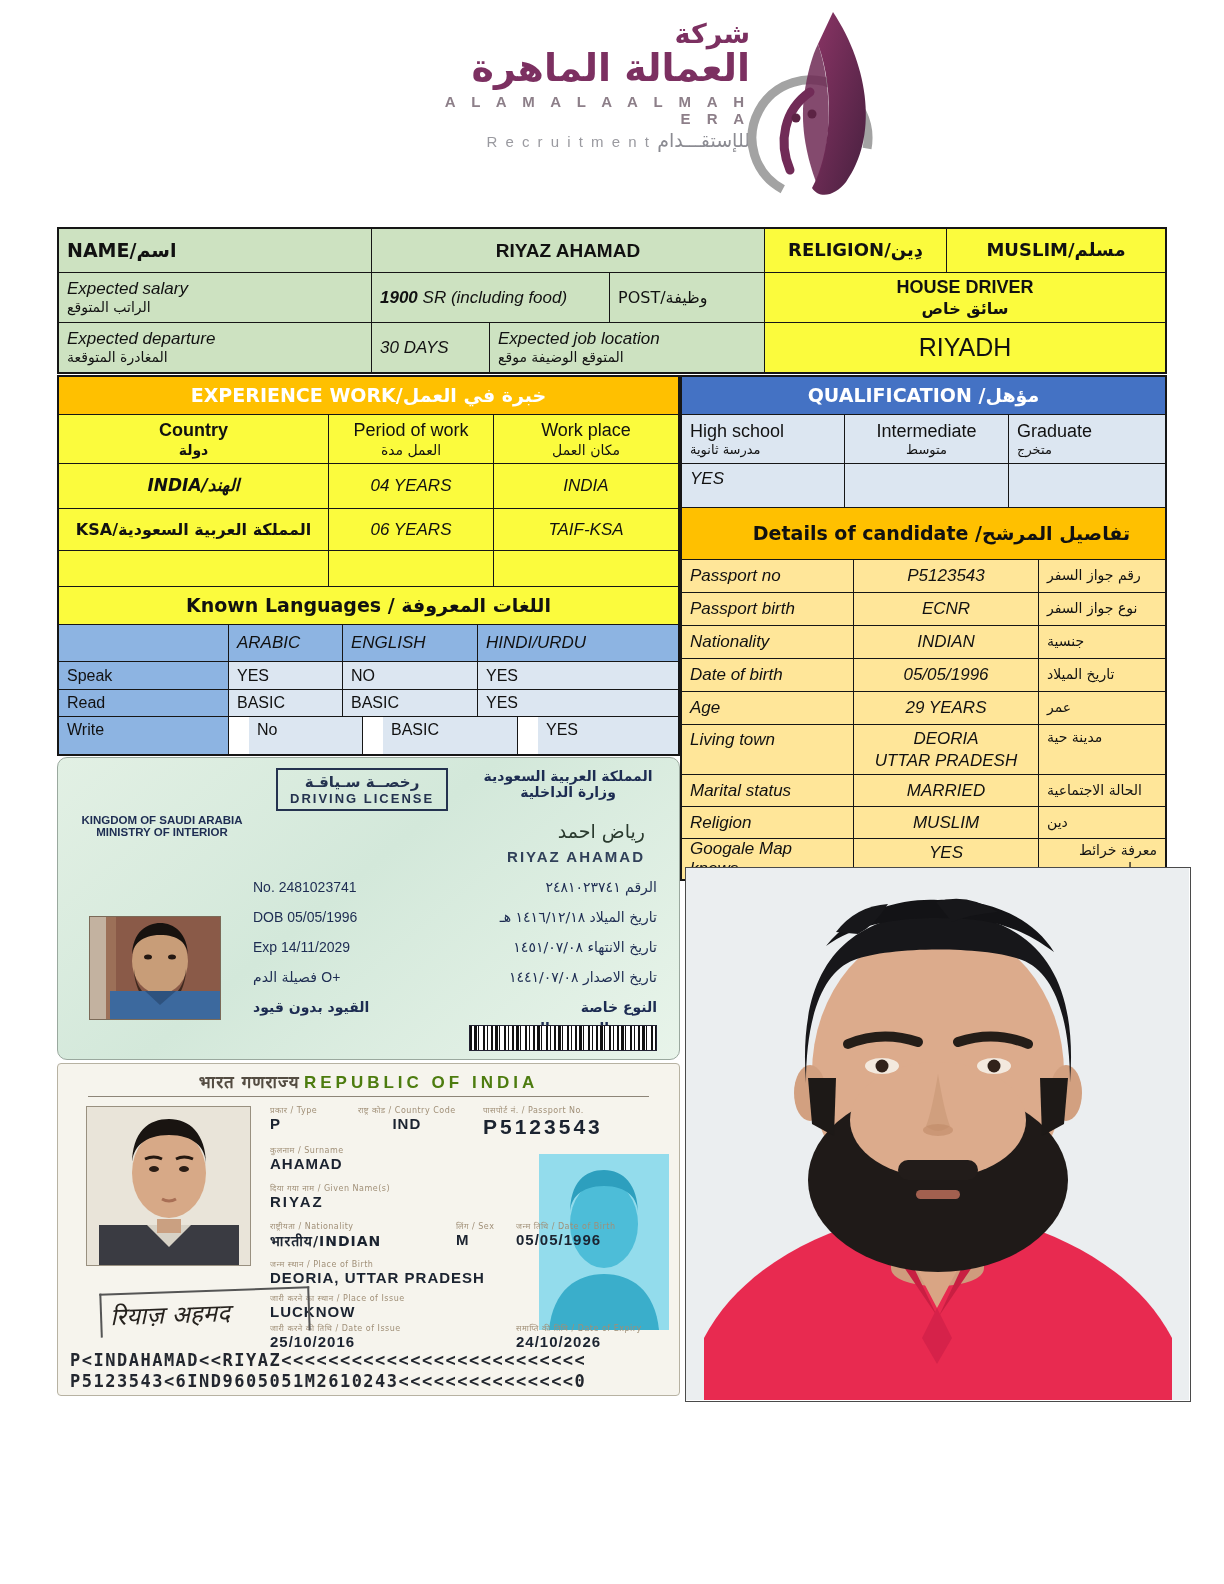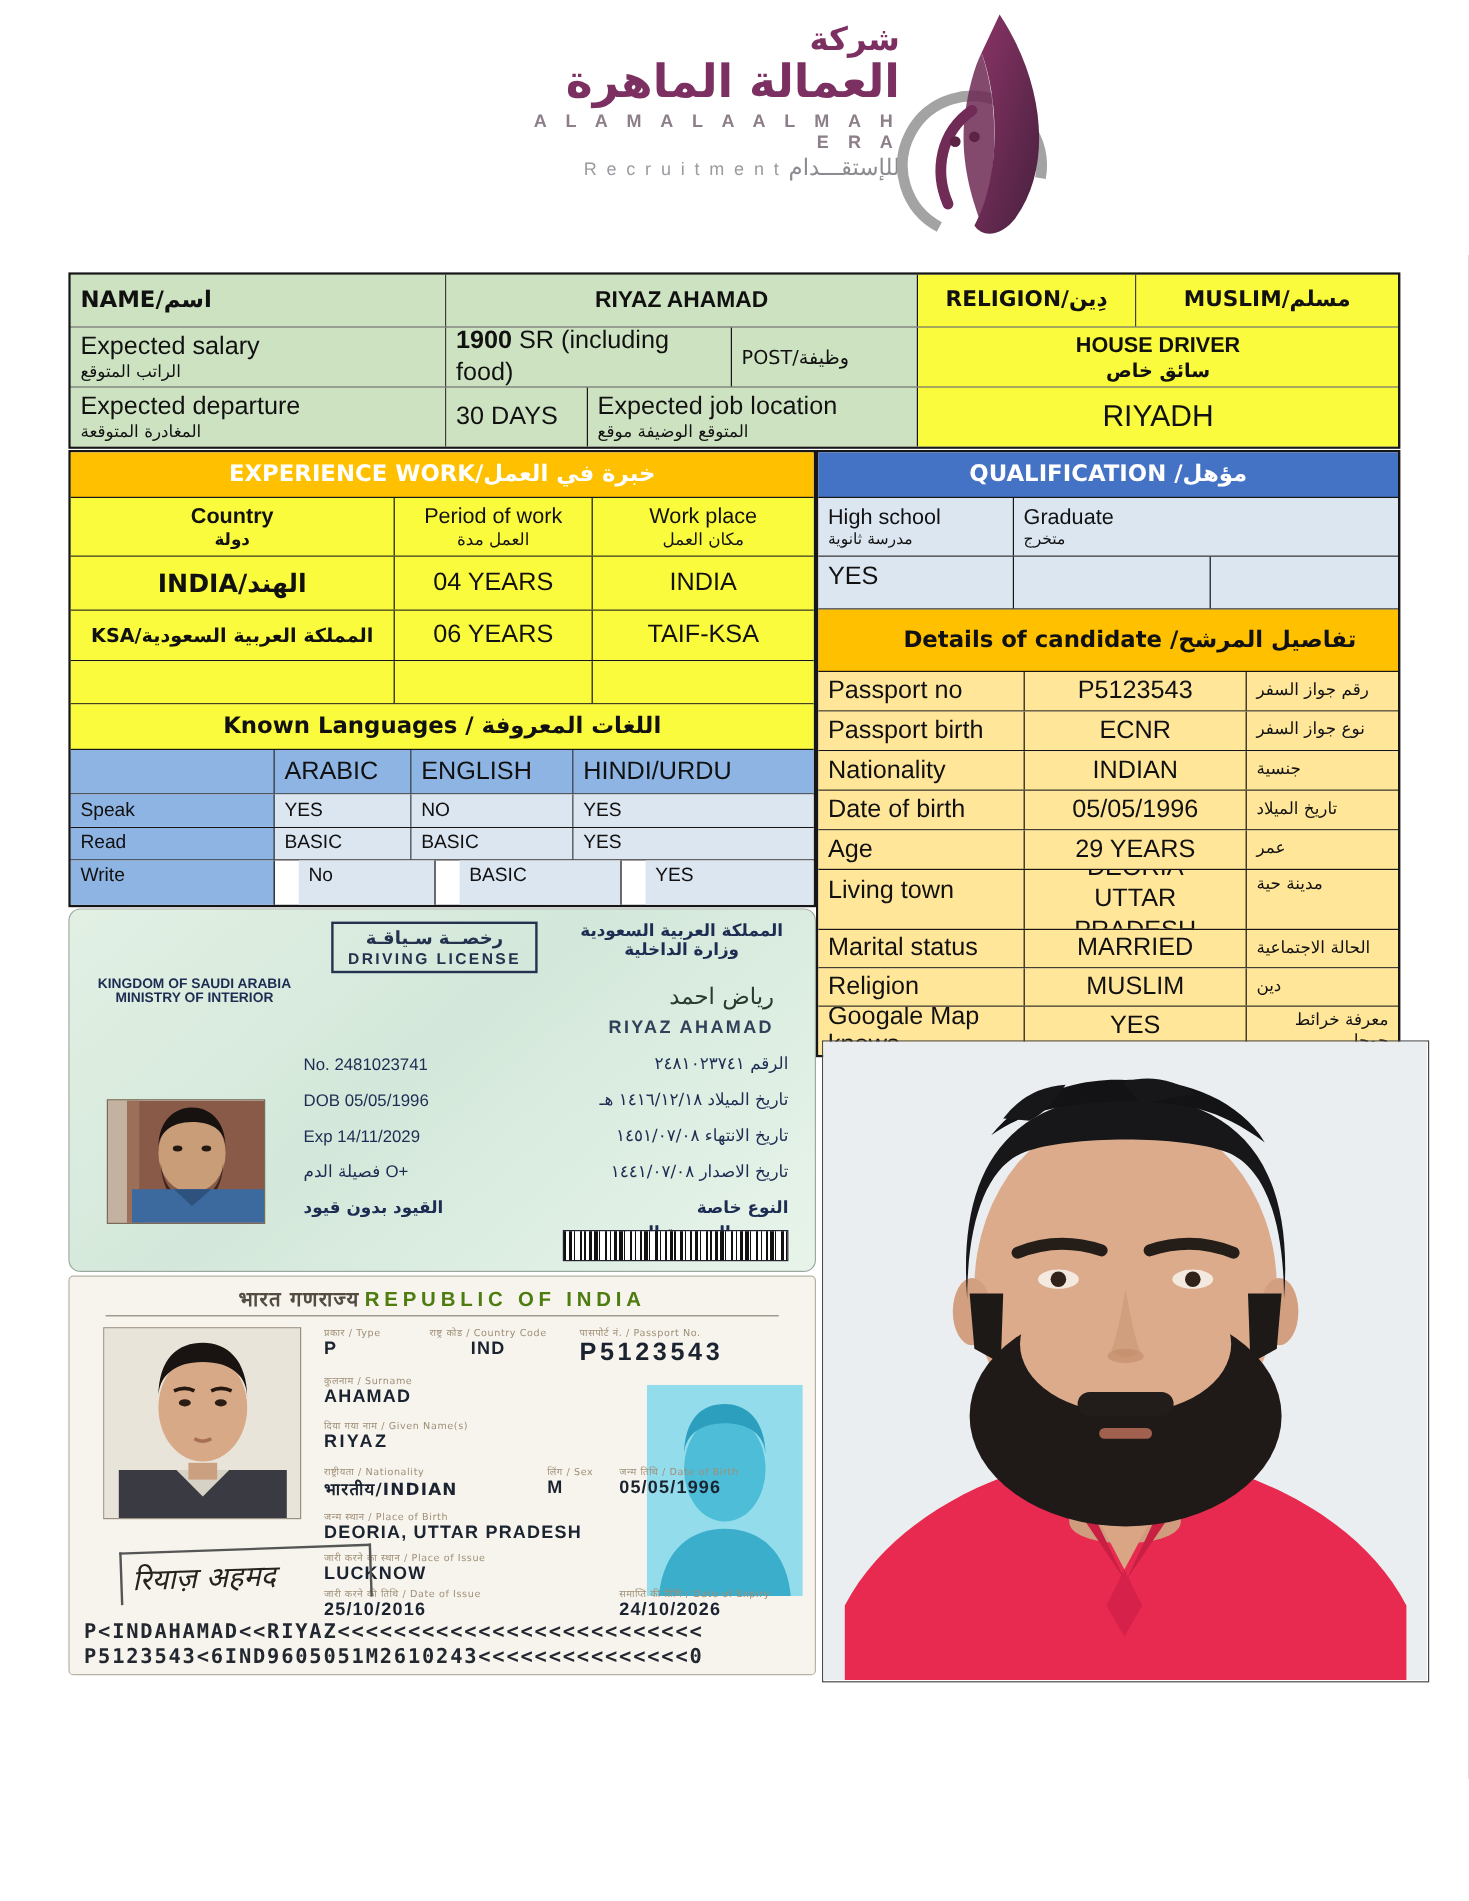--- a/index.html
+++ b/index.html
@@ -24,21 +24,21 @@
 
   .bg-green { background:#cde2c1; }
   .bg-yellow { background:#fbfb3d; }
   .bg-orange { background:#ffc000; }
   .bg-blue  { background:#4472c4; }
   .bg-lblue { background:#dce6f1; }
   .bg-mblue { background:#8db4e2; }
   .bg-tan   { background:#ffe699; }
 
   .fs14 { font-size:14px; } .fs15 { font-size:15px; } .fs16 { font-size:16px; }
-  .fs17 { font-size:21px; } .fs18 { font-size:18px; } .fs19 { font-size:19px; }
+  .fs17 { font-size:17px;font-style:italic; } .fs18 { font-size:18px; } .fs19 { font-size:19px; }
   .fs24 { font-size:25px; }
   .white { color:#ffffff; }
 
   
   .logo-text { text-align:right; color:#7c3061; }
   .logo-l1 { font-size:27px; font-weight:bold; }
   .logo-l2 { font-size:38px; font-weight:bold; line-height:1.05; }
   .logo-l3 { font-size:15px; letter-spacing:6px; color:#8d7f89; font-weight:bold; margin-top:4px; }
   .logo-l4 { font-size:15px; letter-spacing:2px; color:#9a9aa0; margin-top:2px; }
 
@@ -188,20 +188,24 @@
 
   <div class="abs tbl" style="left:680px; top:375px; width:487px;">
     <div class="trow bg-blue" style="height:38px;">
       <div class="cell ctr fs19 b white ar" style="flex:1;">QUALIFICATION /مؤهل</div>
     </div>
     <div class="trow bg-lblue" style="height:49px;">
       <div class="cell lft" style="width:163px;">
         <span class="fs18">High school</span>
         <span class="fs13 ar" style="font-size:13px;">مدرسة ثانوية</span>
       </div>
+      <div class="cell ctr" style="width:164px;">
+        <span class="fs18">Intermediate</span>
+        <span class="fs13 ar" style="font-size:13px;">متوسط</span>
+      </div>
       <div class="cell lft" style="flex:1;">
         <span class="fs18">Graduate</span>
         <span class="fs13 ar" style="font-size:13px;">متخرج</span>
       </div>
     </div>
     <div class="trow bg-lblue" style="height:44px;">
       <div class="cell lft fs17" style="width:163px; justify-content:flex-start; padding-top:4px;">YES</div>
       <div class="cell lft fs17" style="width:164px;"></div>
       <div class="cell lft fs17" style="flex:1;"></div>
     </div>

